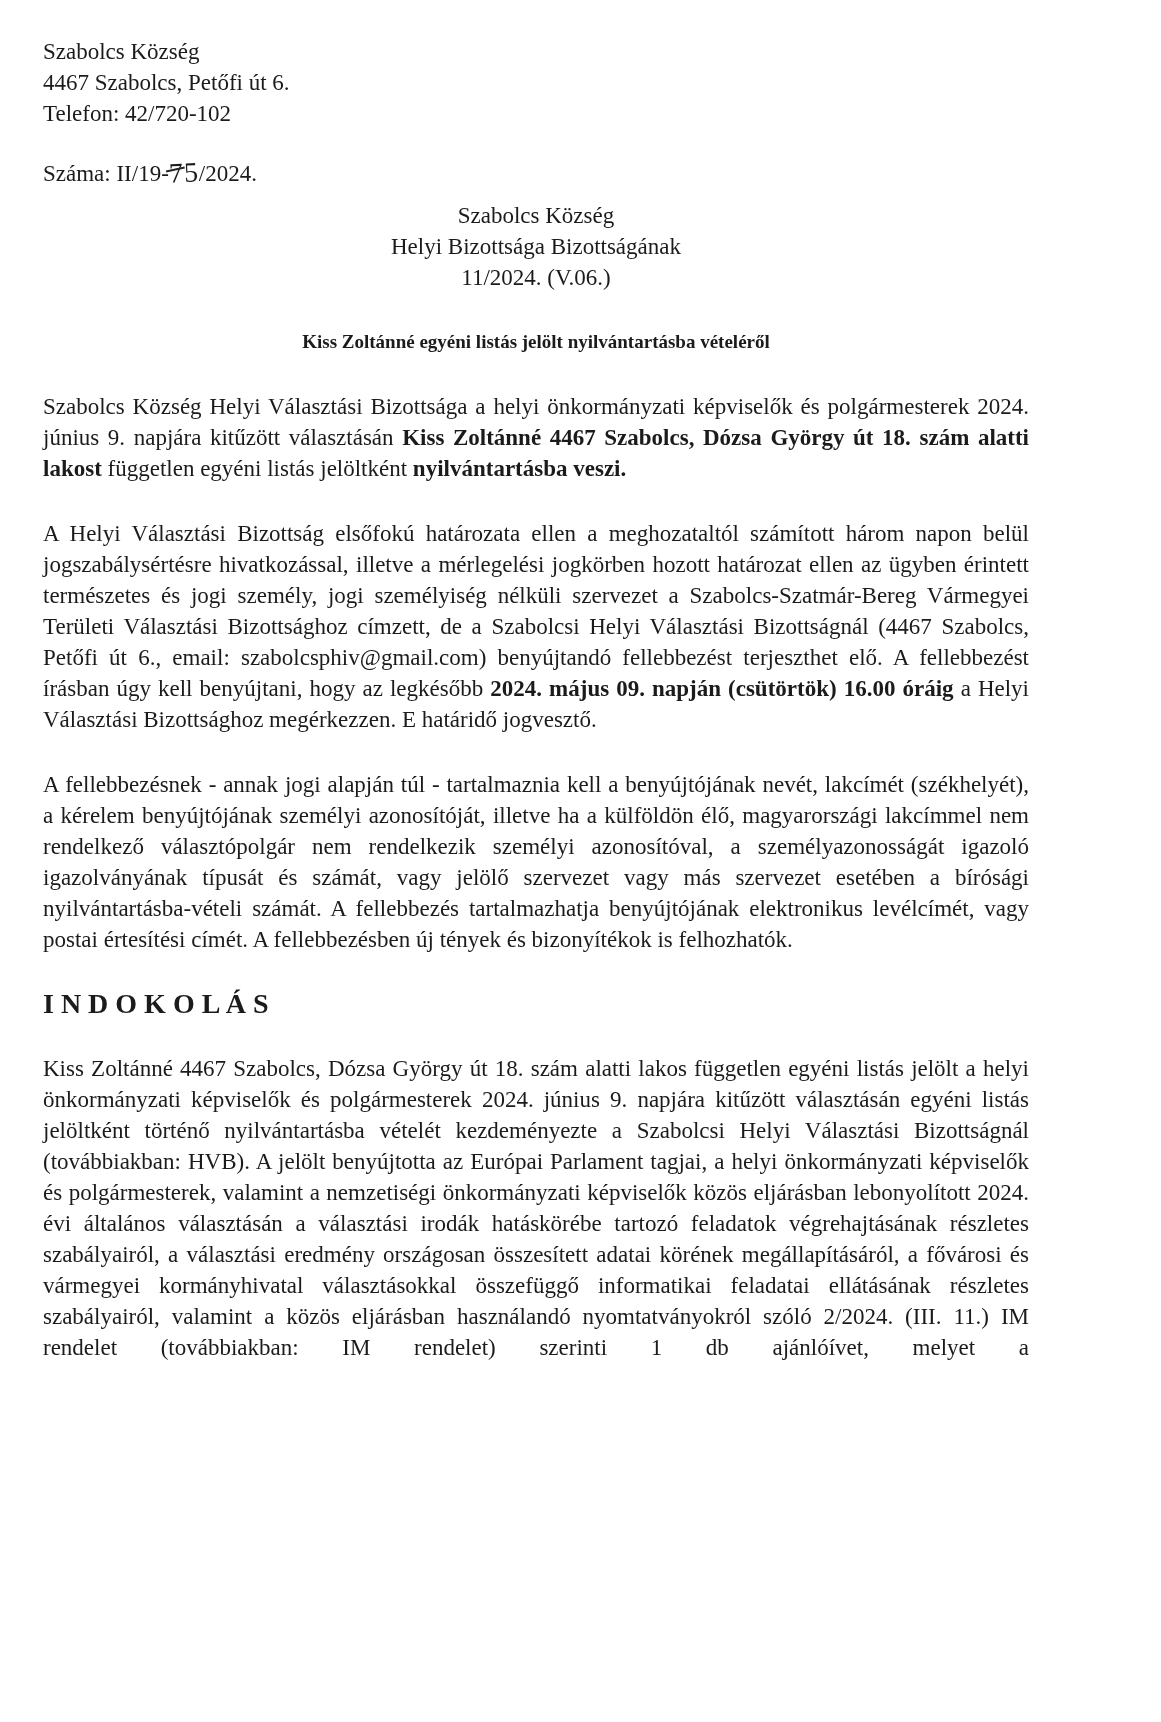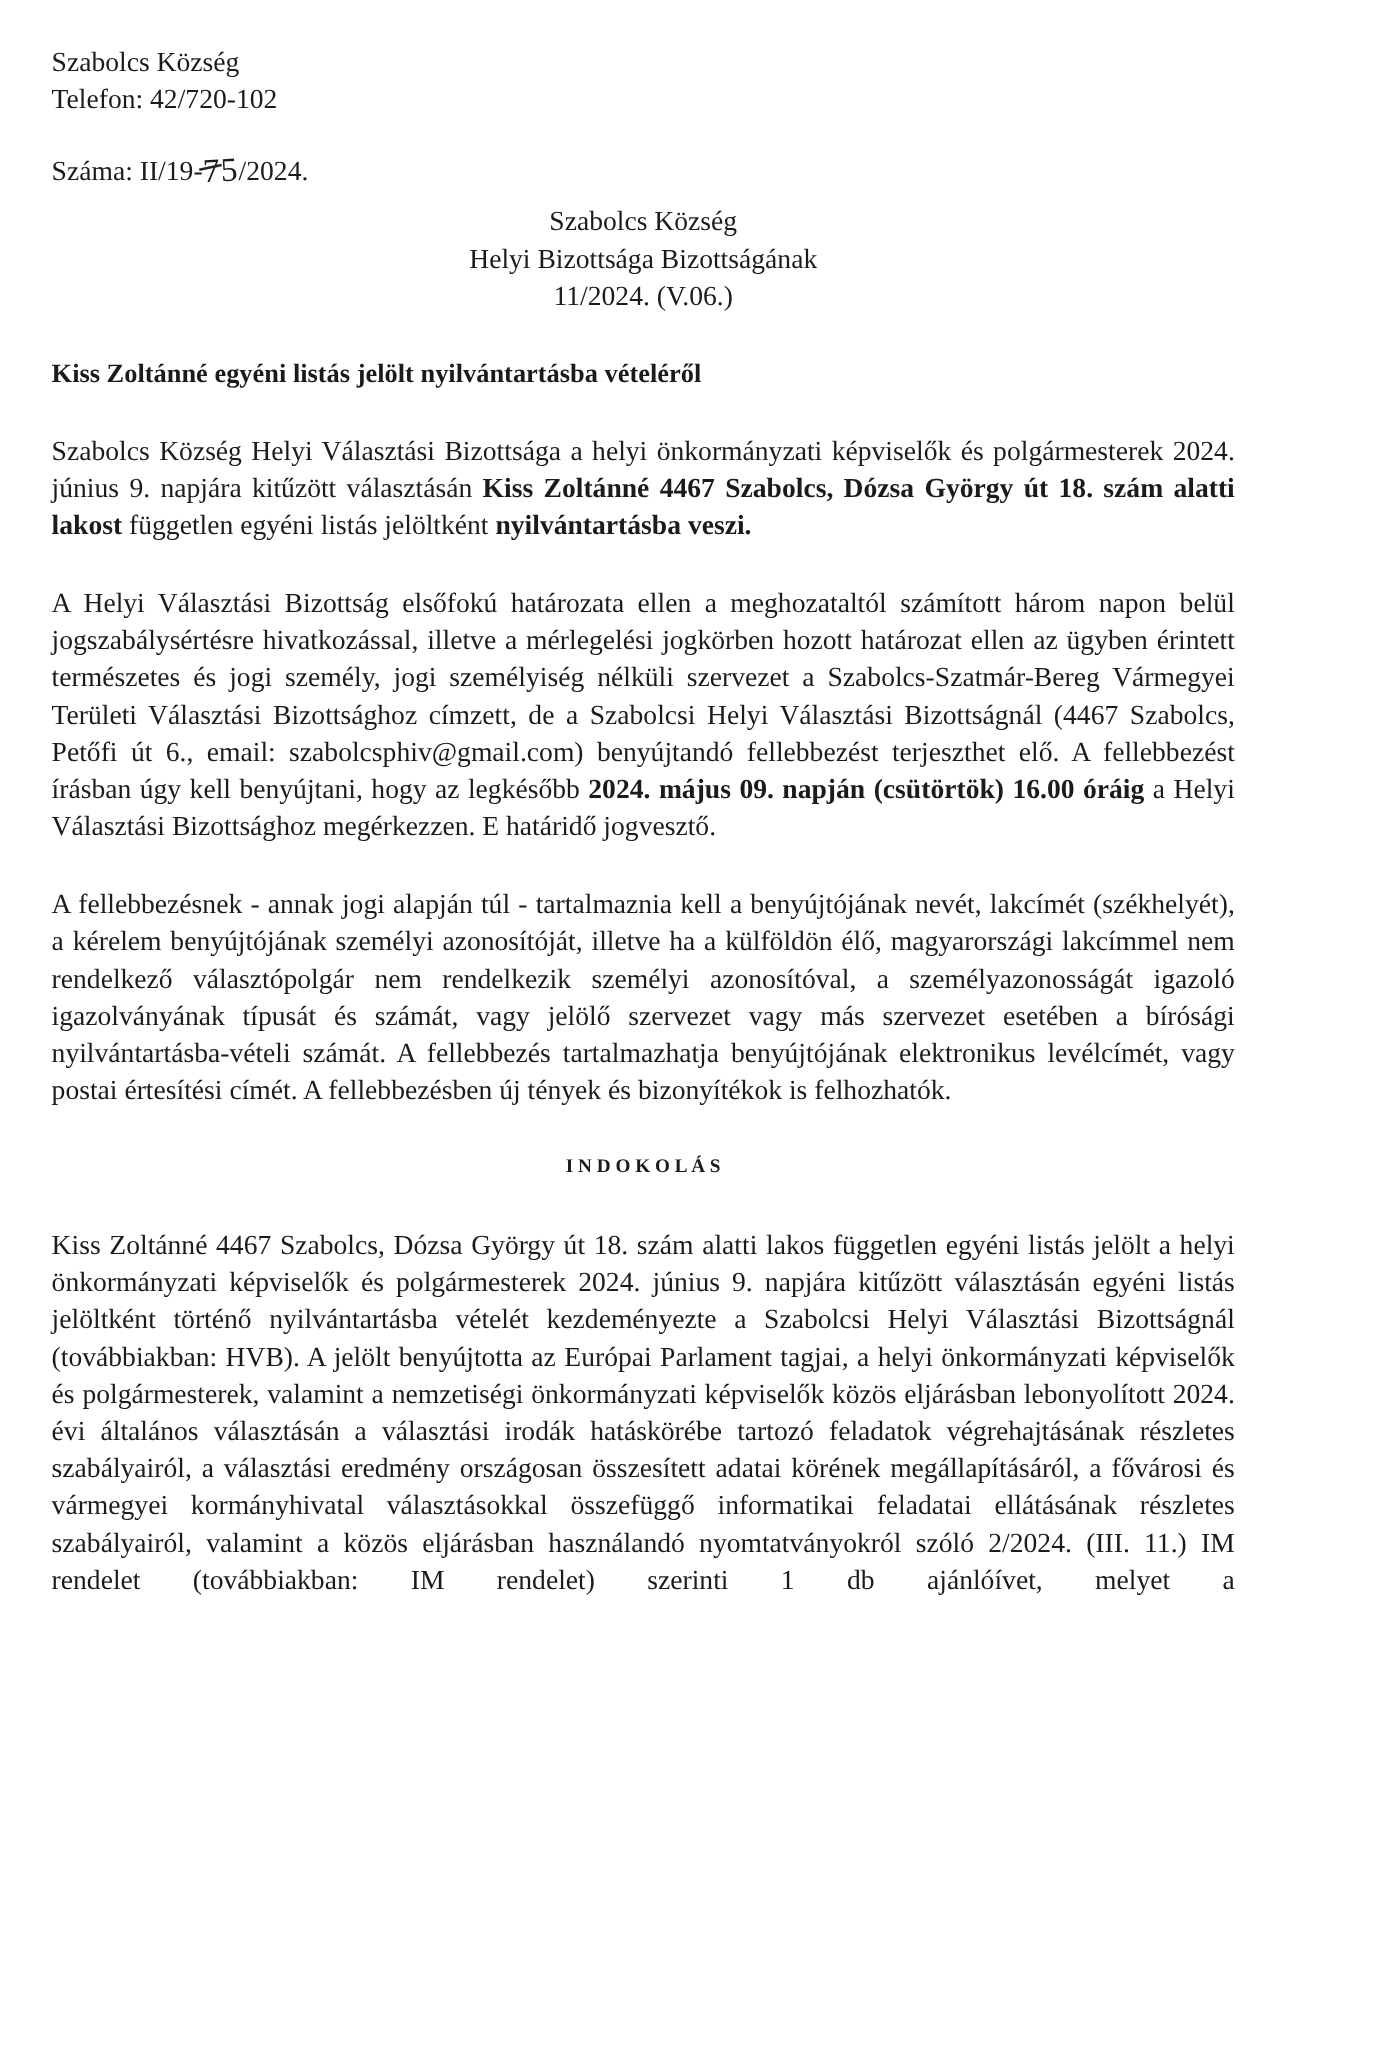--- a/index.html
+++ b/index.html
@@ -44,48 +44,48 @@
     height: 2px;
     background: #262626;
     transform: rotate(-9deg);
   }
   .center-block {
     margin-top: 11px;
     text-align: center;
   }
   .doc-title {
     margin: 33px 0 0 0;
-    text-align: left;
-    font-size: 22px;
+    text-align: center;
+    font-size: 19px;
     font-weight: bold;
     line-height: 31px;
   }
   .para {
     margin: 34px 0 0 0;
     text-align: justify;
   }
   .para.fill-last {
     text-align-last: justify;
   }
   .b { font-weight: bold; }
   .section-heading {
     margin: 33px 0 0 0;
-    text-align: center;
-    font-size: 16px;
+    font-size: 28px;
     font-weight: bold;
     line-height: 31px;
   }
 </style>
 </head>
 <body>
 
 <div class="page">
 
   <div class="letterhead">
     <div>Szabolcs Község</div>
+    <div>4467 Szabolcs, Petőfi út 6.</div>
     <div>Telefon: 42/720-102</div>
   </div>
 
   <div class="case-number">
     <span>Száma: II/19-</span><span class="handwritten">75</span><span>/2024.</span>
   </div>
 
   <div class="center-block">
     <div>Szabolcs Község</div>
     <div>Helyi Bizottsága Bizottságának</div>

